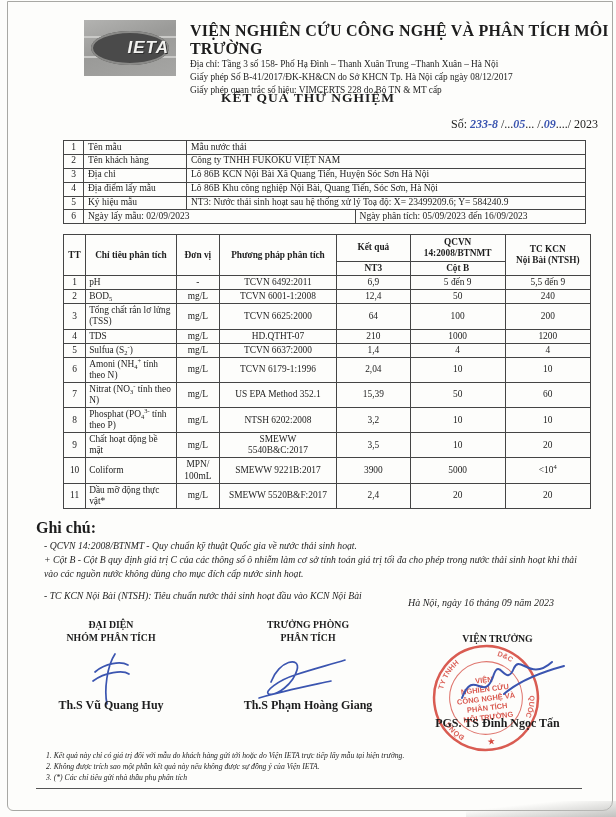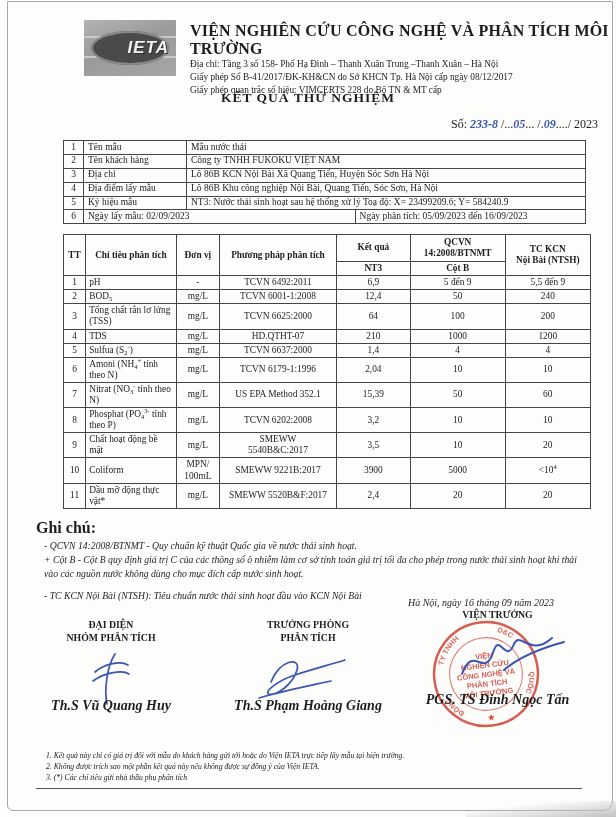--- a/index.html
+++ b/index.html
@@ -58,25 +58,25 @@
   .notes { position:absolute; top:519px; left:36px; right:28px; }
   .notes-title { font-size:16px; font-weight:bold; margin-bottom:2px; }
   .note-item { font-size:9.7px; font-style:italic; line-height:1.45; margin-left:8px; }
   .note-item.gap { margin-top:8px; }
 
   
   .sign-date { position:absolute; top:597px; left:336px; width:290px; text-align:center;
                font-size:10px; font-style:italic; }
   .sign-block { position:absolute; text-align:center; }
   .sign-role { font-size:9.8px; font-weight:bold; line-height:1.35; }
-  .sign-name { font-size:14px; font-weight:bold; position:absolute; left:0; right:0;font-style:italic; }
+  .sign-name { font-size:12px; font-weight:bold; position:absolute; left:0; right:0; }
   .sig-svg { display:block; margin:0 auto; }
   .b1 { top:618px; left:26px; width:170px; height:96px; }
   .b2 { top:618px; left:218px; width:180px; height:96px; }
-  .b3 { top:608px; left:400px; width:195px; height:108px; }
+  .b3 { top:632px; left:400px; width:195px; height:108px; }
   .b1 .sign-name, .b2 .sign-name { top:80px; }
   .b3 .sign-name { top:84px; z-index:3; }
   .b1 .sig-svg { margin-top:6px; }
   .b2 .sig-svg { margin-top:8px; }
   .stamp { position:absolute; top:12px; left:32px; width:108px; height:108px;
            transform:rotate(-7deg); opacity:0.92; z-index:1; }
   .sig3 { position:absolute; top:22px; left:52px; z-index:2; }
 
   
   .foot-notes { position:absolute; top:751px; left:46px; width:535px; }
@@ -243,21 +243,21 @@
         <td class="pre">mg/L</td>
         <td class="pre">US EPA Method 352.1</td>
         <td>15,39</td>
         <td>50</td>
         <td><span>60</span><sup></sup></td>
       </tr>
       <tr>
         <td>8</td>
         <td class="name"><span>Phosphat (PO</span><sub>4</sub><sup>3-</sup><span> tính theo P)</span></td>
         <td class="pre">mg/L</td>
-        <td class="pre">TCVN 6202:2008</td>
+        <td class="pre">NTSH 6202:2008</td>
         <td>3,2</td>
         <td>10</td>
         <td><span>10</span><sup></sup></td>
       </tr>
       <tr>
         <td>9</td>
         <td class="name"><span>Chất hoạt động bề mặt</span><sub></sub><sup></sup><span></span></td>
         <td class="pre">mg/L</td>
         <td class="pre">SMEWW
 5540B&amp;C:2017</td>

